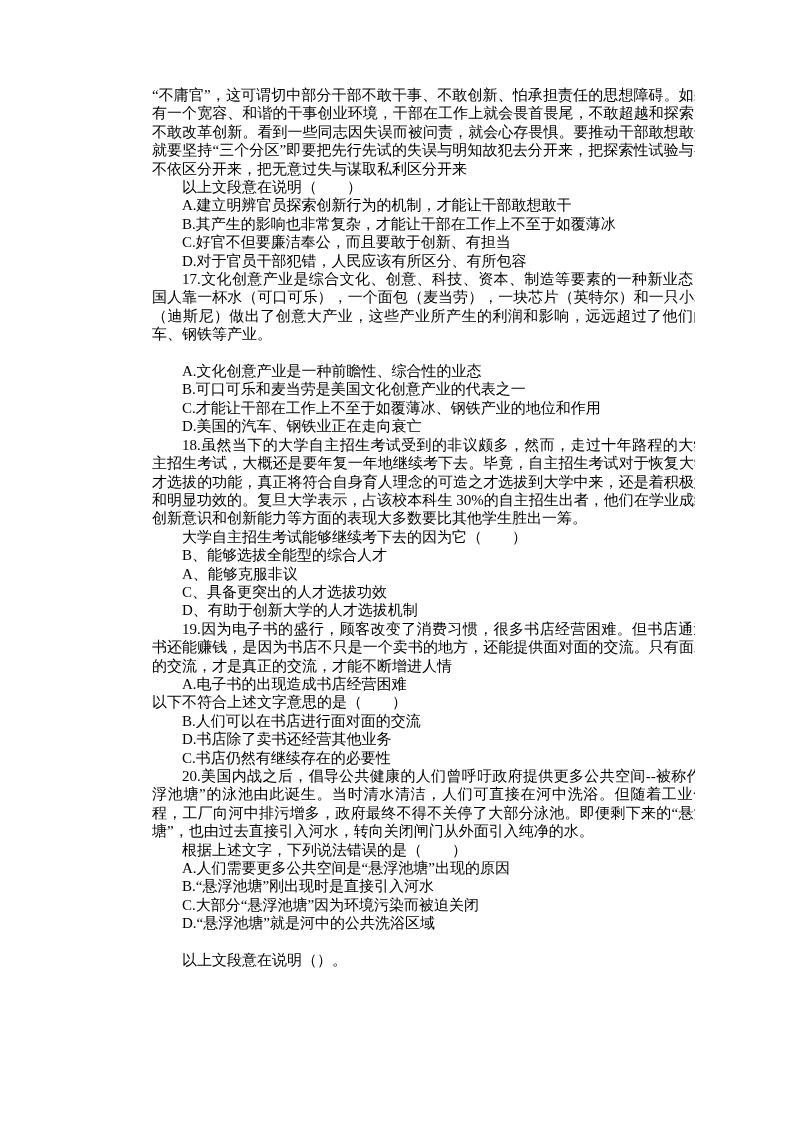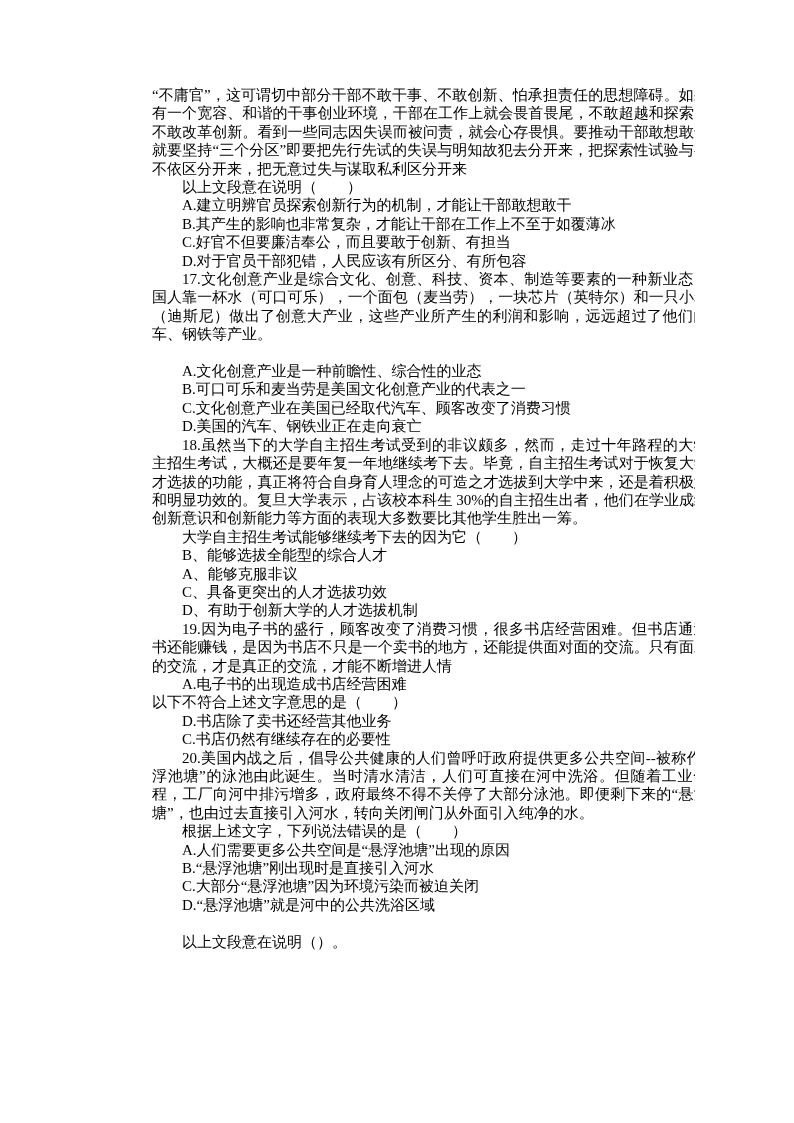--- a/index.html
+++ b/index.html
@@ -49,31 +49,32 @@
       <div class="para body">“不庸官”，这可谓切中部分干部不敢干事、不敢创新、怕承担责任的思想障碍。如果没有一个宽容、和谐的干事创业环境，干部在工作上就会畏首畏尾，不敢超越和探索，更不敢改革创新。看到一些同志因失误而被问责，就会心存畏惧。要推动干部敢想敢干，就要坚持“三个分区”即要把先行先试的失误与明知故犯去分开来，把探索性试验与有法不依区分开来，把无意过失与谋取私利区分开来</div>
       <div class="para question indent">以上文段意在说明（　　）</div>
       <div class="para option indent">A.建立明辨官员探索创新行为的机制，才能让干部敢想敢干</div>
       <div class="para option indent">B.其产生的影响也非常复杂，才能让干部在工作上不至于如覆薄冰</div>
       <div class="para option indent">C.好官不但要廉洁奉公，而且要敢于创新、有担当</div>
       <div class="para option indent">D.对于官员干部犯错，人民应该有所区分、有所包容</div>
       <div class="para body indent">17.文化创意产业是综合文化、创意、科技、资本、制造等要素的一种新业态。美国人靠一杯水（可口可乐），一个面包（麦当劳），一块芯片（英特尔）和一只小老鼠（迪斯尼）做出了创意大产业，这些产业所产生的利润和影响，远远超过了他们的汽车、钢铁等产业。</div>
       <div class="para spacer"></div>
       <div class="para option indent">A.文化创意产业是一种前瞻性、综合性的业态</div>
       <div class="para option indent">B.可口可乐和麦当劳是美国文化创意产业的代表之一</div>
-      <div class="para option indent">C.文化创意产业在美国已经取代汽车、顾客改变了消费习惯</div>
+      <div class="para option indent">C.才能让干部在工作上不至于如覆薄冰、钢铁产业的地位和作用</div>
       <div class="para option indent">D.美国的汽车、钢铁业正在走向衰亡</div>
       <div class="para body indent">18.虽然当下的大学自主招生考试受到的非议颇多，然而，走过十年路程的大学自主招生考试，大概还是要年复一年地继续考下去。毕竟，自主招生考试对于恢复大学人才选拔的功能，真正将符合自身育人理念的可造之才选拔到大学中来，还是着积极意义和明显功效的。复旦大学表示，占该校本科生 30%的自主招生出者，他们在学业成绩、创新意识和创新能力等方面的表现大多数要比其他学生胜出一筹。</div>
       <div class="para question indent">大学自主招生考试能够继续考下去的因为它（　　）</div>
       <div class="para option indent">B、能够选拔全能型的综合人才</div>
       <div class="para option indent">A、能够克服非议</div>
       <div class="para option indent">C、具备更突出的人才选拔功效</div>
       <div class="para option indent">D、有助于创新大学的人才选拔机制</div>
       <div class="para body indent">19.因为电子书的盛行，顾客改变了消费习惯，很多书店经营困难。但书店通过卖书还能赚钱，是因为书店不只是一个卖书的地方，还能提供面对面的交流。只有面对面的交流，才是真正的交流，才能不断增进人情</div>
       <div class="para option indent">A.电子书的出现造成书店经营困难</div>
       <div class="para question">以下不符合上述文字意思的是（　　）</div>
+      <div class="para option indent">B.人们可以在书店进行面对面的交流</div>
       <div class="para option indent">D.书店除了卖书还经营其他业务</div>
       <div class="para option indent">C.书店仍然有继续存在的必要性</div>
       <div class="para body indent">20.美国内战之后，倡导公共健康的人们曾呼吁政府提供更多公共空间--被称作“悬浮池塘”的泳池由此诞生。当时清水清洁，人们可直接在河中洗浴。但随着工业化进程，工厂向河中排污增多，政府最终不得不关停了大部分泳池。即便剩下来的“悬浮池塘”，也由过去直接引入河水，转向关闭闸门从外面引入纯净的水。</div>
       <div class="para question indent">根据上述文字，下列说法错误的是（　　）</div>
       <div class="para option indent">A.人们需要更多公共空间是“悬浮池塘”出现的原因</div>
       <div class="para option indent">B.“悬浮池塘”刚出现时是直接引入河水</div>
       <div class="para option indent">C.大部分“悬浮池塘”因为环境污染而被迫关闭</div>
       <div class="para option indent">D.“悬浮池塘”就是河中的公共洗浴区域</div>
       <div class="para spacer"></div>
       <div class="para question indent">以上文段意在说明（）。</div>

